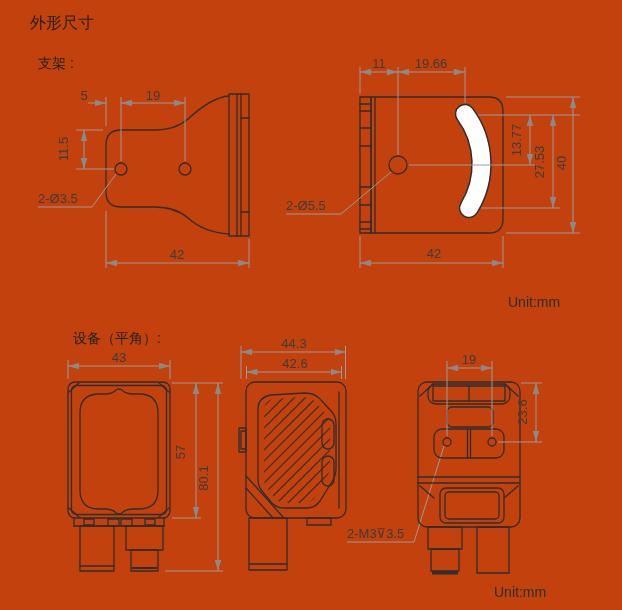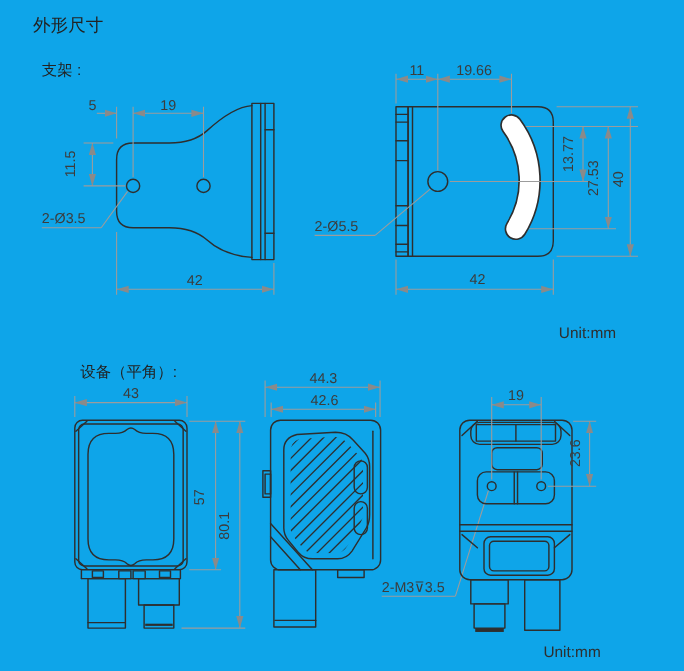--- a/index.html
+++ b/index.html
@@ -1,17 +1,17 @@
 <!DOCTYPE html>
 <html><head>
 <meta charset="utf-8">
 <style>
   html,body{margin:0;padding:0;background:#ffffff;}
   .page{
-    position:relative;width:622px;height:610px;background:#0ea5e9;overflow:hidden;
+    position:relative;width:622px;height:610px;background:#c2410c;overflow:hidden;
     font-family:"Liberation Sans","DejaVu Sans",sans-serif;
   }
   svg text{
     font-family:"Liberation Sans","DejaVu Sans",sans-serif;
     fill:#3c3c3c;font-size:13px;
   }
   svg text.cjk{fill:#222;font-size:14px;}
   svg text.title{fill:#222;font-size:16px;}
   svg text.unit{fill:#2e2e2e;font-size:14px;}
   .s{stroke:#2e2e2e;stroke-width:1.3;fill:none;stroke-linejoin:round;stroke-linecap:round;}

